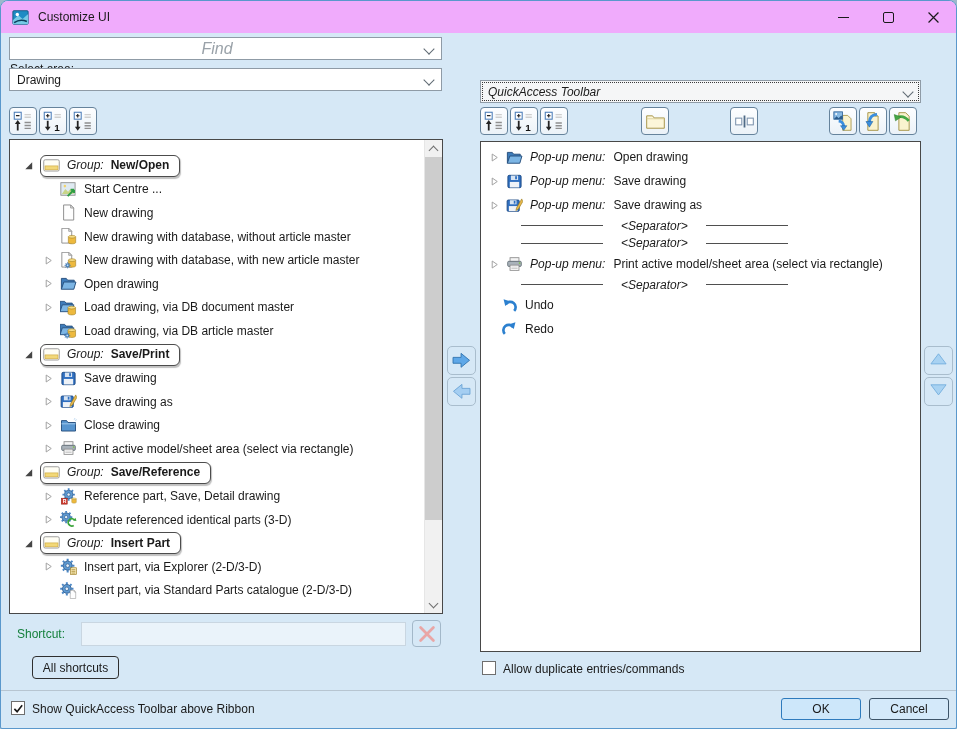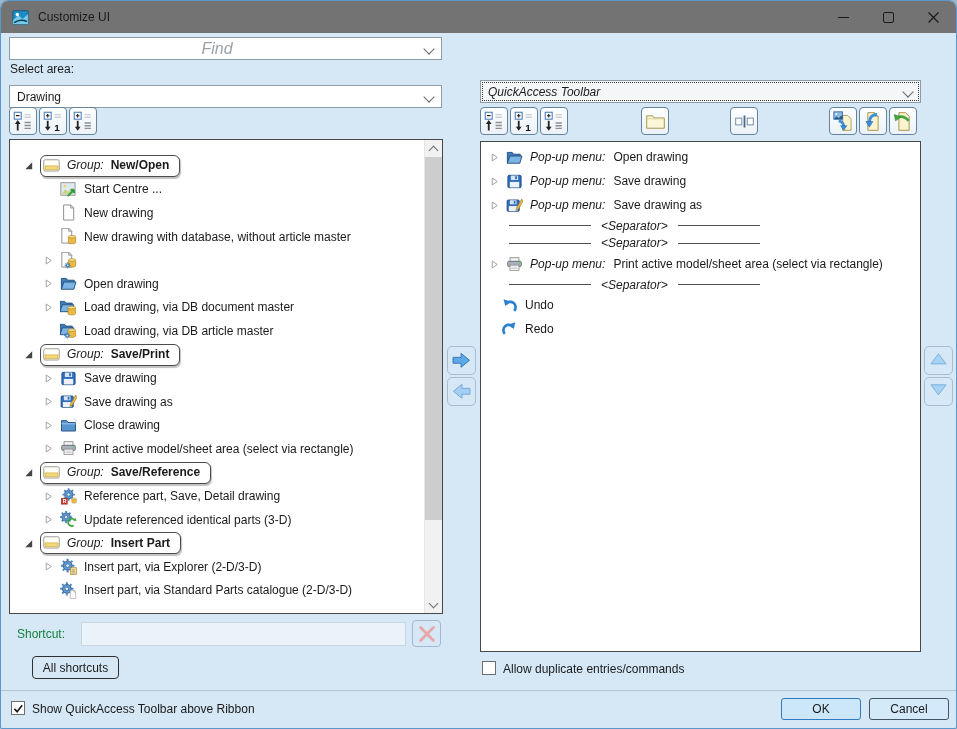--- a/index.html
+++ b/index.html
@@ -1,21 +1,21 @@
 <!DOCTYPE html>
 <html><head>
 <meta charset="utf-8">
 <style>
   html,body{margin:0;padding:0;background:#9db8cc;}
   .win{position:relative;width:955px;height:727px;background:#d6e8f6;border:1px solid #5a98cc;
        border-radius:8px 8px 2px 2px;overflow:hidden;
        font-family:"Liberation Sans",sans-serif;font-size:12px;color:#1a1a1a;}
   .abs{position:absolute;box-sizing:border-box;}
   
-  .titlebar{position:absolute;top:0;left:0;right:0;height:32px;background:#737373;display:flex;align-items:center;}
+  .titlebar{position:absolute;top:0;left:0;right:0;height:32px;background:#f0abfc;display:flex;align-items:center;}
   .title-ic{margin-left:11px;width:17px;height:17px;}
   .title-text{margin-left:9px;}
   .winbtns{margin-left:auto;display:flex;height:32px;}
   .wb{width:45px;height:32px;display:flex;align-items:center;justify-content:center;}
   .mingl{width:11px;height:1px;background:#1a1a1a;}
   .maxgl{width:9px;height:9px;border:1px solid #1a1a1a;border-radius:2px;}
   
   .combo{position:absolute;box-sizing:border-box;background:#fff;border:1px solid #8f9ba6;display:flex;align-items:center;padding:0 24px 0 7px;}
   .chev{position:absolute;right:8px;top:7px;width:7px;height:7px;border-right:1.3px solid #5f6a73;border-bottom:1.3px solid #5f6a73;transform:rotate(45deg);}
   .find-input{width:100%;border:none;outline:none;background:transparent;text-align:center;
@@ -35,21 +35,21 @@
   .rrow{height:24px;padding-left:8px;}
   .exp{width:11px;height:11px;flex:0 0 11px;margin-right:6px;}
   .ic{width:17px;height:17px;flex:0 0 17px;margin-right:7px;}
   .ind1{padding-left:13px;}
   .ind2{padding-left:33px;}
   .grpbox{display:inline-flex;align-items:center;border:1px solid #4c4c4c;border-radius:6px;
           padding:1px 10px 2px 2px;box-shadow:1px 1.5px 1px rgba(90,90,90,.38);background:#fff;}
   .gpre{font-style:italic;margin:0 7px 0 4px;}
   .gname{font-weight:700;}
   .ppre{font-style:italic;margin-right:8px;}
-  .sep-row{display:flex;align-items:center;height:17.5px;padding-left:28px;white-space:nowrap;}
+  .sep-row{display:flex;align-items:center;height:17.5px;padding-left:40px;white-space:nowrap;gap:8px;}
   .sline{width:82px;border-top:1.2px solid #4f4f4f;}
   .stext{font-style:italic;margin:0 10px;}
   
   .vscroll{position:absolute;top:0;right:0;bottom:0;width:17px;background:#f1f1f1;border-left:1px solid #e6e6e6;}
   .sbtn{position:absolute;left:0;width:17px;height:17px;display:flex;align-items:center;justify-content:center;background:#f1f1f1;}
   .schev{width:6px;height:6px;border-right:1.2px solid #6e6e6e;border-bottom:1.2px solid #6e6e6e;}
   .schev.up{transform:rotate(-135deg);margin-top:3px;}
   .schev.down{transform:rotate(45deg);margin-bottom:3px;}
   .sthumb{position:absolute;top:17px;left:0;width:17px;height:363px;background:#cdcdcd;}
   
@@ -282,21 +282,21 @@
         </div>
     </div>
   </div>
 
   <div class="combo" style="left:8px;top:36px;width:433px;height:23px;">
     <input class="find-input" placeholder="Find" style="">
     <span class="chev"></span>
   </div>
 
   <div class="abs" style="left:9px;top:61px;">Select area:</div>
-  <div class="combo" style="left:8px;top:84px;width:433px;height:23px;">
+  <div class="combo" style="left:8px;top:67px;width:433px;height:23px;">
     <span class="val">Drawing</span>
     <span class="chev"></span>
   </div>
 
   <div class="tool" style="left:8px;top:106px;">
       <svg viewBox="0 0 20 20">
         <use href="#i-tb-collapse"></use>
       </svg>
     </div>
   <div class="tool" style="left:38px;top:106px;">
@@ -347,20 +347,21 @@
           </svg>
         <span>New drawing with database, without article master</span>
       </div>
       <div class="row ind2">
         <svg class="exp" viewBox="0 0 12 12">
             <use href="#i-exp-c"></use>
           </svg>
         <svg class="ic" viewBox="0 0 16 16">
             <use href="#i-page-db-gear"></use>
           </svg>
+        <span>New drawing with database, with new article master</span>
       </div>
       <div class="row ind2">
         <svg class="exp" viewBox="0 0 12 12">
             <use href="#i-exp-c"></use>
           </svg>
         <svg class="ic" viewBox="0 0 16 16">
             <use href="#i-folder-open"></use>
           </svg>
         <span>Open drawing</span>
       </div>

